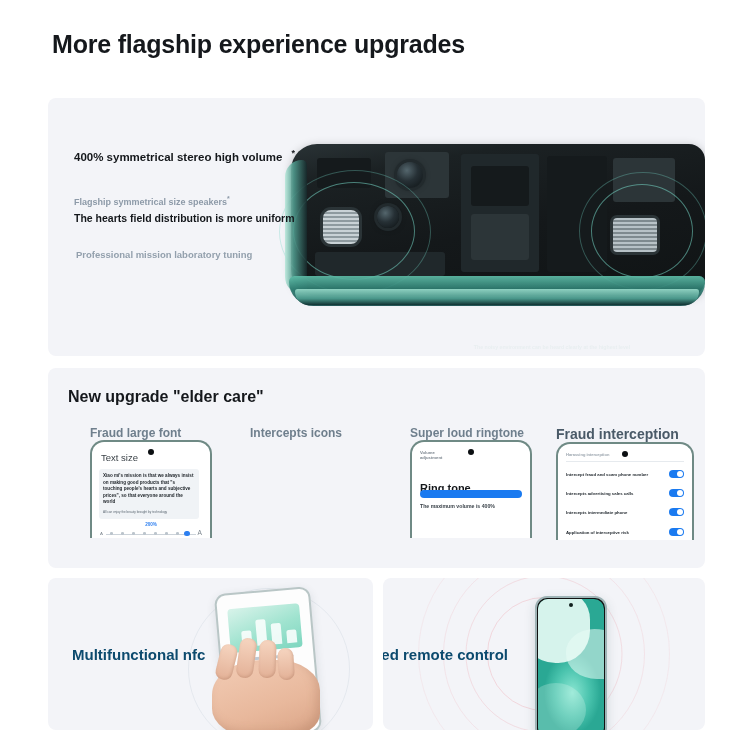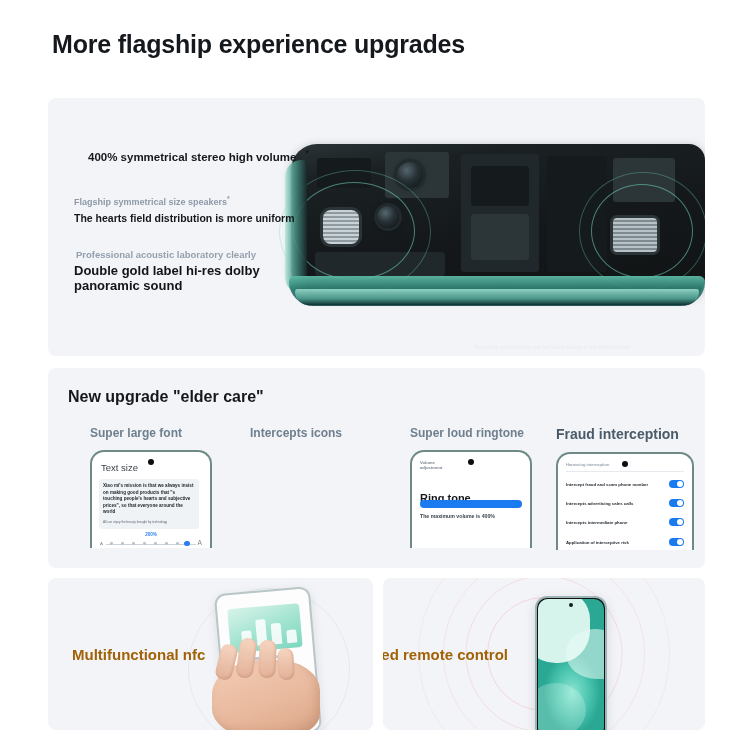--- a/index.html
+++ b/index.html
@@ -17,21 +17,21 @@
     font-size:25px;font-weight:bold;color:#15181c;
     letter-spacing:-0.2px;
   }
 
   
   .card{position:absolute;background:#f3f4f8;border-radius:8px;overflow:hidden;}
 
   
   #audio-card{left:48px;top:98px;width:657px;height:258px;}
   .audio-txt{position:absolute;z-index:6;}
-  .t1{left:26px;top:50px;font-size:11.5px;font-weight:bold;color:#14171b;white-space:nowrap;margin-left:14px;}
+  .t1{left:26px;top:50px;font-size:11.5px;font-weight:bold;color:#14171b;white-space:nowrap;}
   .t1 .star{font-size:9px;vertical-align:super;margin-left:9px;color:#14171b;}
   .t2{left:26px;top:97px;font-size:9px;font-weight:bold;color:#8d9aa8;white-space:nowrap;}
   .t2 .star{font-size:7px;vertical-align:super;color:#8d9aa8;}
   .t3{left:26px;top:114px;font-size:10.5px;font-weight:bold;color:#14171b;white-space:nowrap;}
   .t4{left:28px;top:151px;font-size:9.5px;font-weight:bold;color:#93a0ad;white-space:nowrap;}
   .t5{left:26px;top:166px;font-size:13px;font-weight:bold;color:#111418;line-height:1.12;width:220px;}
 
   
   .teardown{
     position:absolute;left:243px;top:28px;width:414px;height:205px;z-index:2;
@@ -100,21 +100,21 @@
   }
   .elder-cols{position:absolute;left:20px;top:58px;width:640px;height:132px;}
   .ecol{position:absolute;top:0;width:152px;}
   .ecol-label{
     font-size:12px;font-weight:bold;color:#6f7f8d;white-space:nowrap;
   }
   .ecol-label.strong{font-size:14px;color:#4a5a68;}
 
   
   .phone{
-    position:relative;margin-top:10px;width:118px;height:96px;
+    position:relative;width:118px;height:96px;
     border:2.5px solid #6f8a85;border-top-left-radius:14px;border-top-right-radius:14px;
     border-bottom:none;background:#ffffff;overflow:hidden;
     box-shadow:inset 0 0 0 1.5px #ffffff;
   }
   .phone.wide{width:134px;}
   .notch-dot{
     position:absolute;left:50%;top:7px;width:6px;height:6px;margin-left:-3px;
     background:#0c0f12;border-radius:50%;z-index:5;
   }
 
@@ -181,21 +181,21 @@
   }
   .toggle::after{
     content:"";position:absolute;right:1.1px;top:1.1px;width:6.2px;height:6.2px;
     border-radius:50%;background:#fff;
   }
 
   
   #nfc-card{left:48px;top:578px;width:325px;height:152px;}
   #ir-card{left:383px;top:578px;width:322px;height:152px;}
   .bottom-label{
-    position:absolute;font-size:15px;font-weight:bold;color:#a16207;z-index:7;white-space:nowrap;
+    position:absolute;font-size:15px;font-weight:bold;color:#0c4a6e;z-index:7;white-space:nowrap;
   }
   #nfc-label{left:24px;top:68px;}
   #ir-label{left:-40px;top:68px;}
 
   
   .nfc-art{position:absolute;left:120px;top:0;width:205px;height:152px;overflow:hidden;}
   .nfc-ring{
     position:absolute;left:20px;top:10px;width:160px;height:160px;border-radius:50%;
     border:1.4px solid #e4e8ee;
   }
@@ -284,33 +284,32 @@
 
     <div class="audio-txt t1">
       <span>400% symmetrical stereo high volume</span><span class="star">*</span>
     </div>
 
     <div class="audio-txt t2">
       <span>Flagship symmetrical size speakers</span><span class="star">*</span>
     </div>
 
     <div class="audio-txt t3">The hearts field distribution is more uniform</div>
-    <div class="audio-txt t4">Professional acoustic laboratory clearly</div>
-    <div class="audio-txt t5">Double gold label hi-res dolby panoramic sound</div>
+    <div class="audio-txt t4">Professional mission laboratory tuning</div>
 
     <div class="db-caption">The noisy environment can be heard clearly at the highest level</div>
   </div>
 
   <div class="card" id="elder-card">
     <div class="elder-title">New upgrade "elder care"</div>
 
     <div class="elder-cols">
 
       <div class="ecol" style="left:22px;">
-        <div class="ecol-label">Super large font</div>
+        <div class="ecol-label">Fraud large font</div>
         <div class="phone">
           <div class="notch-dot"></div>
           <div class="p1-title">Text size</div>
           <div class="p1-box">
             <div class="p1-para">Xiao mi's mission is that we always insist on making good products that "s touching people's hearts and subjective prices", so that everyone around the world</div>
             <div class="p1-sub">All can enjoy the beauty brought by technology</div>
           </div>
           <div class="p1-pct">200%</div>
           <div class="p1-slider">
             <div class="p1-a-small">A</div>

